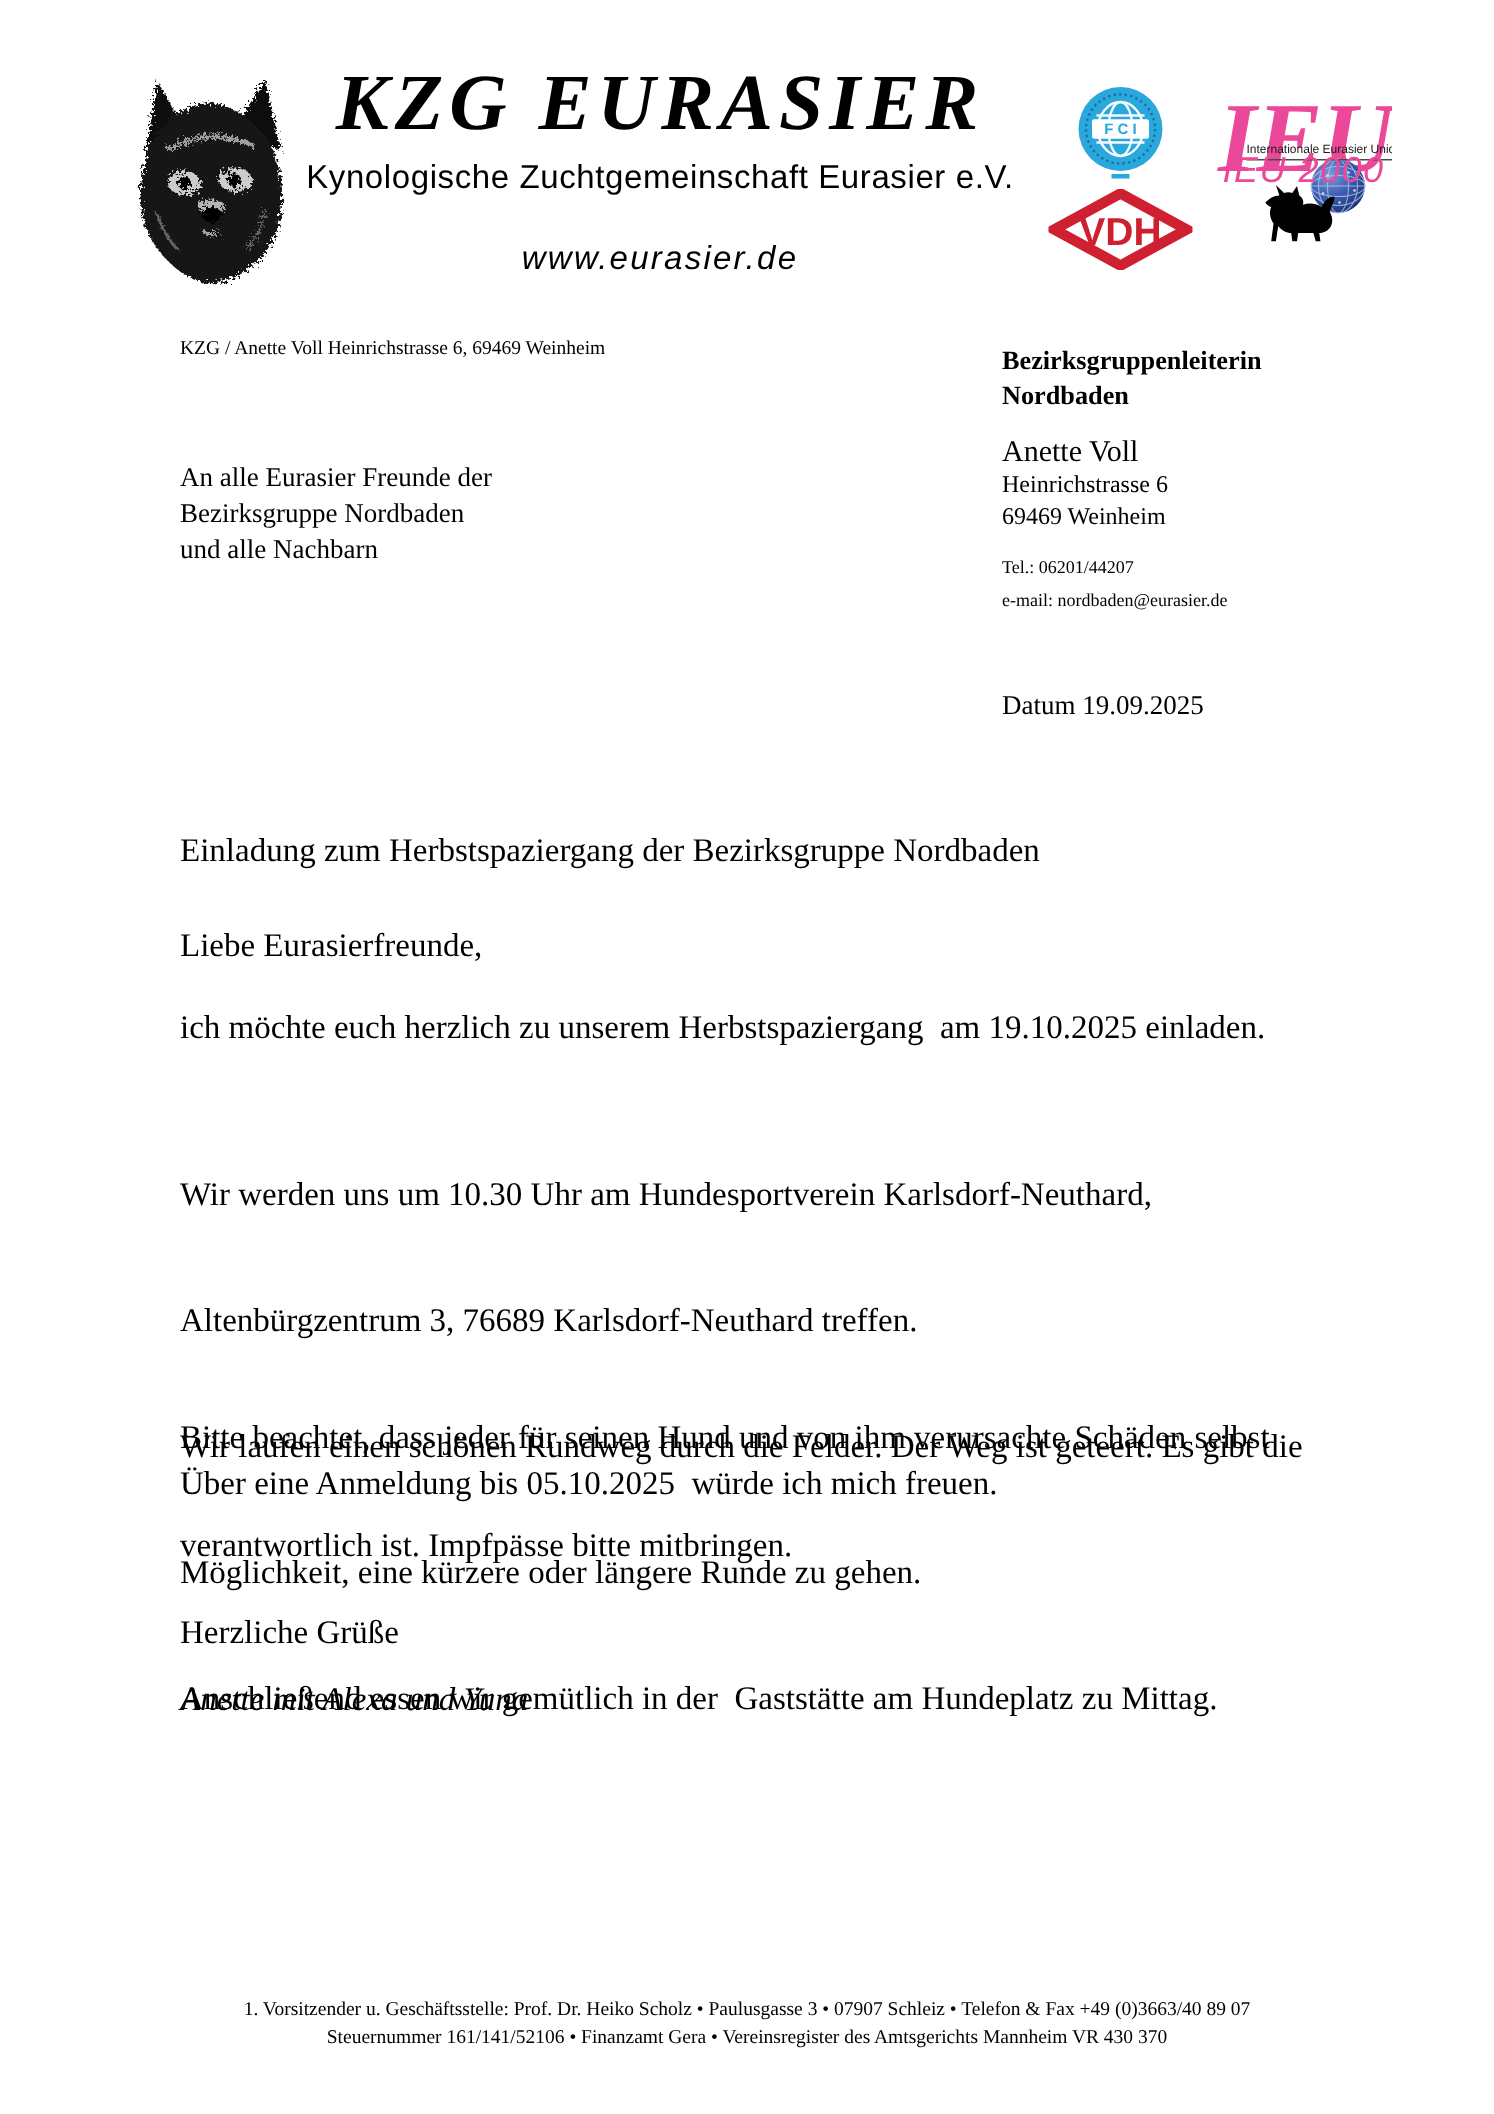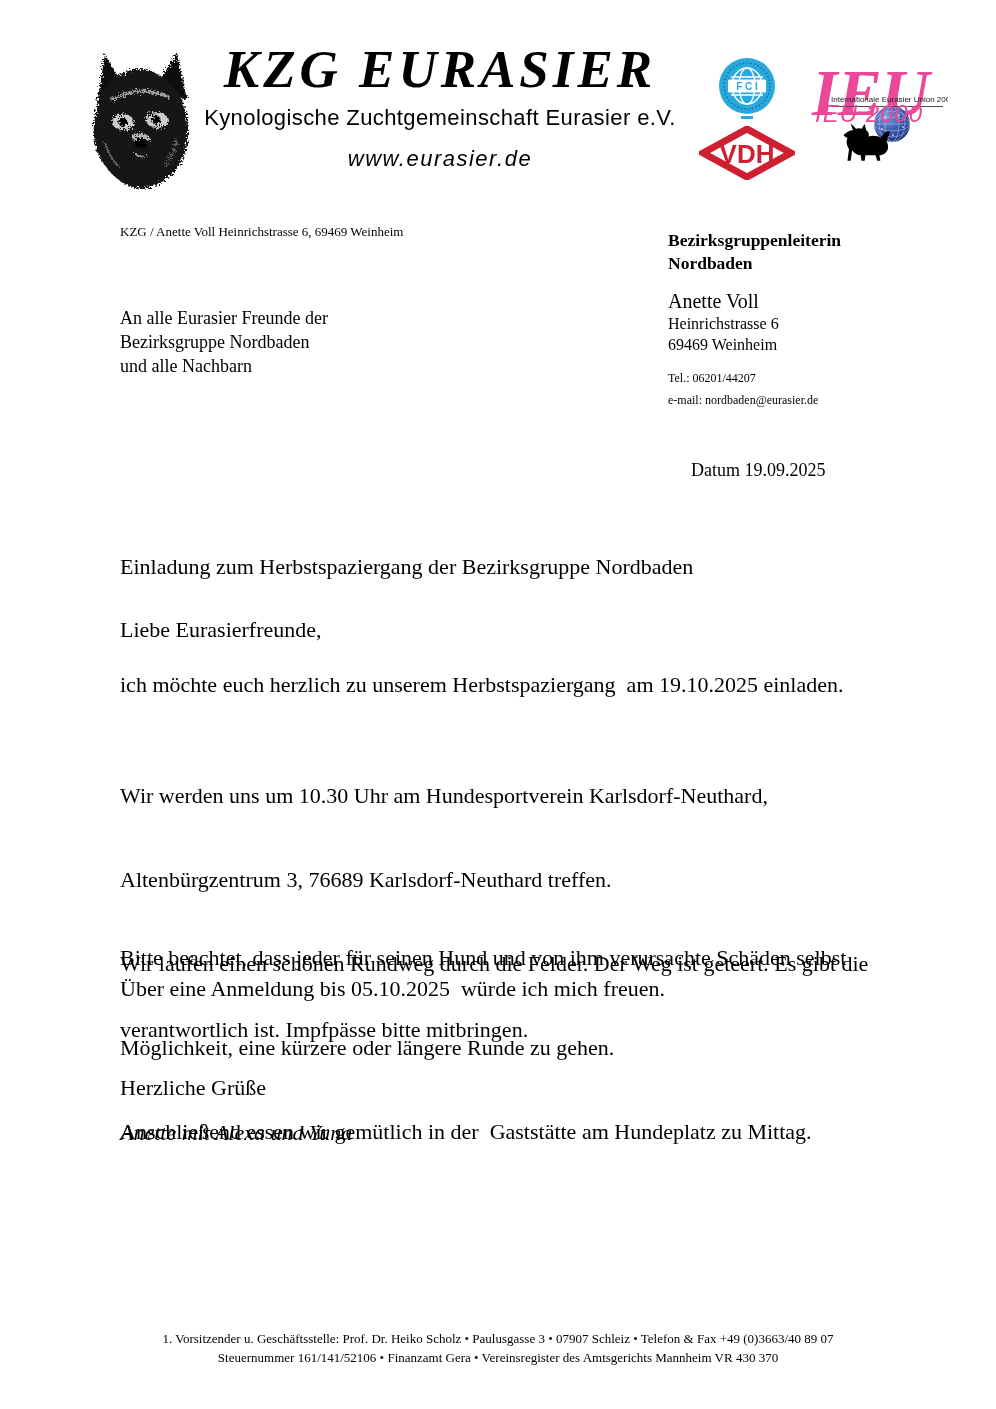--- a/index.html
+++ b/index.html
@@ -4,21 +4,20 @@
 <style>
   html, body { margin: 0; padding: 0; background: #ffffff; }
   .page {
     position: relative;
     width: 928px;
     height: 1409px;
     background: #ffffff;
     color: #000000;
     font-family: "Liberation Serif", serif;
     overflow: hidden;
-    padding-left: 20px;
   }
   .abs { position: absolute; }
 
   
   .doghead { left: 85px; top: 48px; width: 112px; height: 142px; }
   .title-block { left: 180px; top: 40px; width: 520px; text-align: center; }
   .org-title {
     font-family: "Liberation Serif", serif;
     font-weight: bold; font-style: italic;
     font-size: 53px; line-height: 58px;
@@ -26,21 +25,21 @@
   }
   .org-subtitle {
     font-family: "Liberation Sans", sans-serif;
     font-size: 22px; line-height: 26px;
     margin-top: 7px; letter-spacing: 0.4px; white-space: nowrap;
   }
   .org-website {
     font-family: "Liberation Sans", sans-serif;
     font-style: italic;
     font-size: 22px; line-height: 24px;
-    margin-top: 16px; letter-spacing: 1.5px;
+    margin-top: 29px; letter-spacing: 1.5px;
   }
   .fci-logo { left: 716px; top: 56px; width: 62px; height: 66px; }
   .vdh-logo { left: 699px; top: 126px; width: 96px; height: 54px; }
   .ieu-logo { left: 798px; top: 52px; width: 150px; height: 132px; }
   .ieu-watermark {
     left: 14px; top: 8px;
     font-family: "Liberation Serif", serif;
     font-style: italic; font-weight: bold;
     font-size: 66px; line-height: 66px;
     color: #ec4899;
@@ -63,21 +62,21 @@
   .ieu-globe { left: 75px; top: 53px; width: 38px; height: 38px; }
   .ieu-dog { left: 44px; top: 69px; width: 50px; height: 42px; }
 
   
   .sender-line { left: 120px; top: 224px; font-size: 13px; line-height: 16px; }
   .recipient { left: 120px; top: 306px; font-size: 18px; line-height: 24px; }
   .contact-role { left: 668px; top: 229px; font-size: 17.5px; line-height: 23px; font-weight: bold; }
   .contact-name { left: 668px; top: 289px; font-size: 20px; line-height: 24px; }
   .contact-addr { left: 668px; top: 313px; font-size: 16px; line-height: 21px; }
   .contact-tel  { left: 668px; top: 367px; font-size: 12px; line-height: 22px; }
-  .date-line { left: 668px; top: 459px; font-size: 18px; line-height: 22px; margin-left: 23px; }
+  .date-line { left: 668px; top: 459px; font-size: 18px; line-height: 22px; }
 
   
   .bodytext { font-size: 22px; white-space: pre-wrap; }
   .subject    { left: 120px; top: 556px; line-height: 22px; }
   .salutation { left: 120px; top: 619px; line-height: 22px; }
   .invite     { left: 120px; top: 674px; line-height: 22px; }
   .meeting    { left: 120px; top: 726px; line-height: 28px; width: 790px; }
   .notice     { left: 120px; top: 898px; line-height: 24px; width: 790px; }
   .rsvp       { left: 120px; top: 978px; line-height: 22px; }
   .closing    { left: 120px; top: 1077px; line-height: 22px; }

